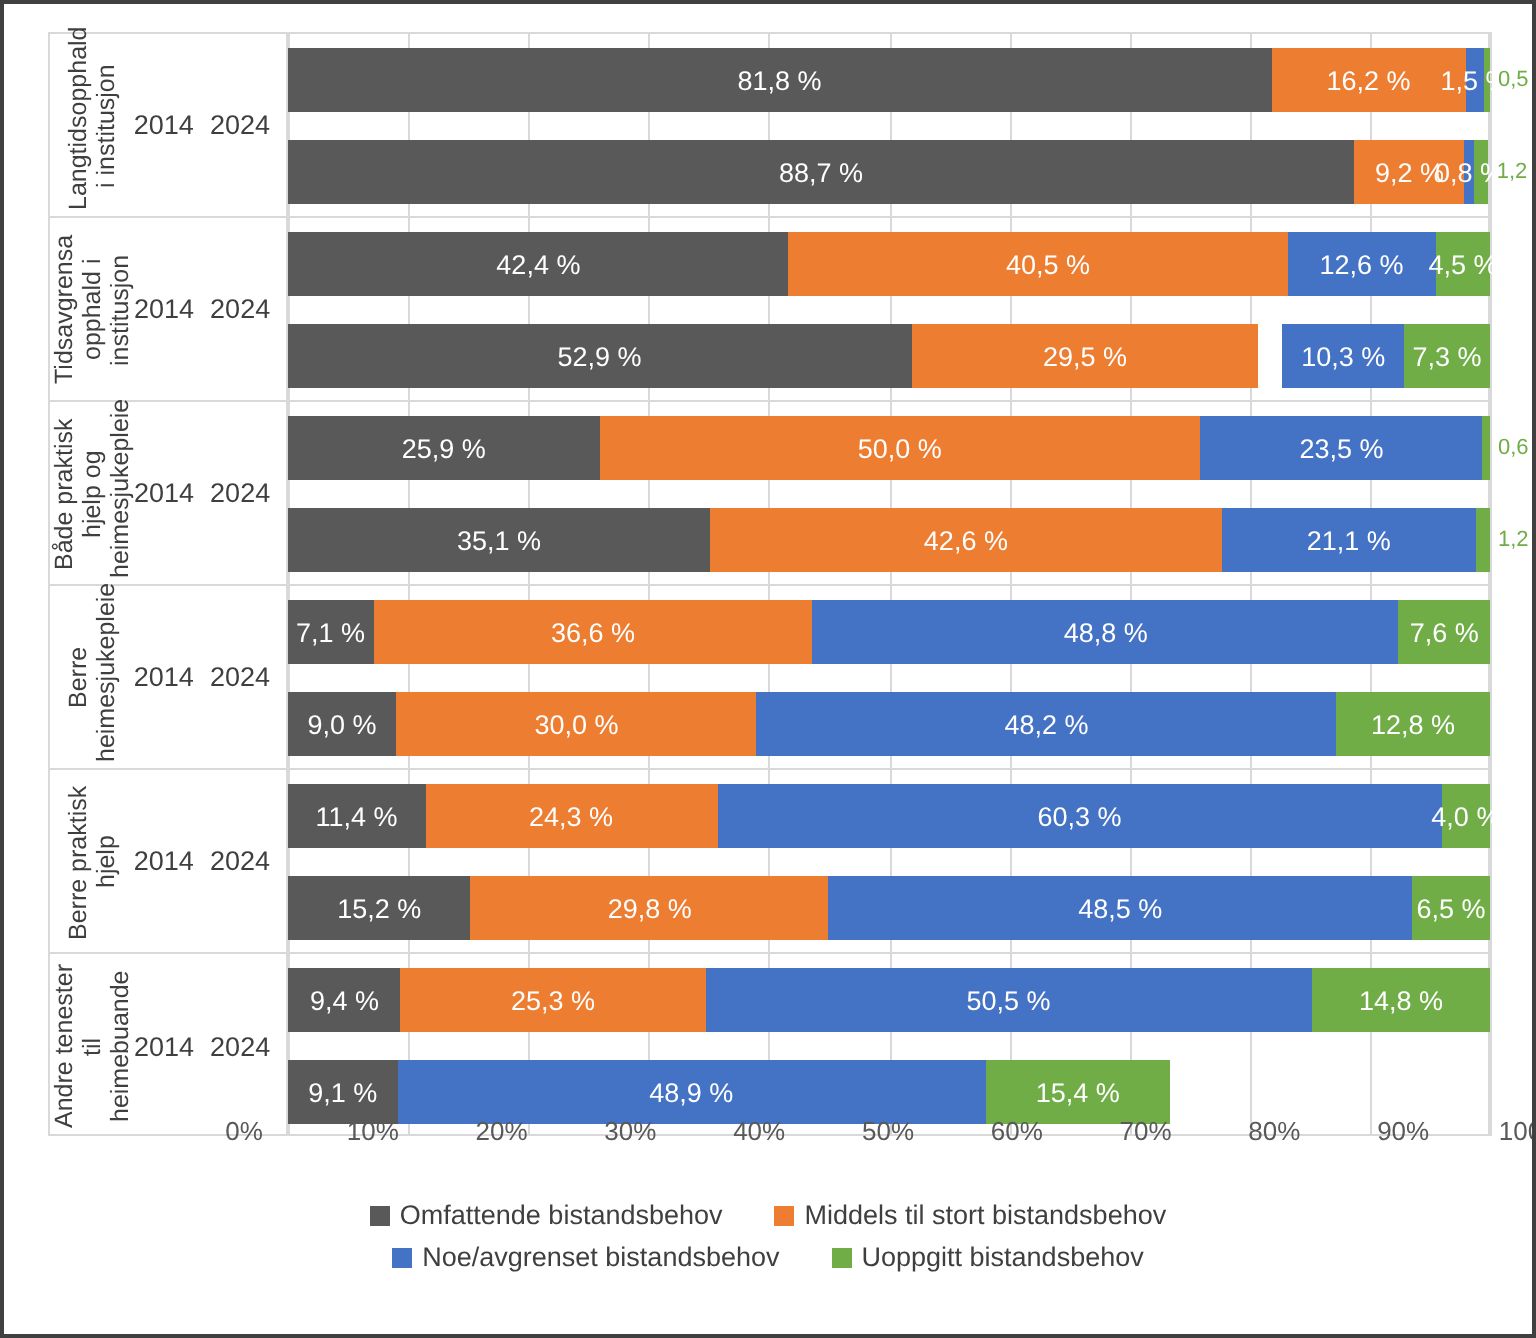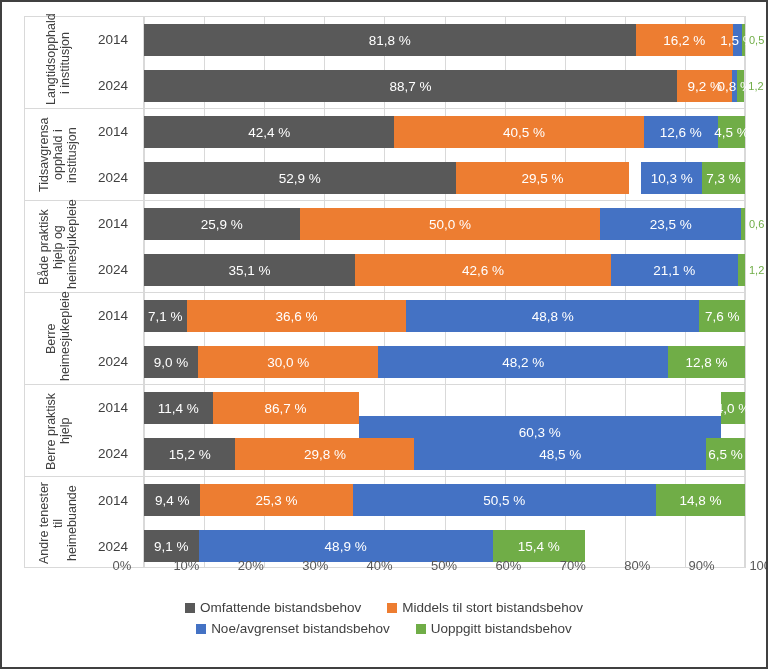--- a/index.html
+++ b/index.html
@@ -60,22 +60,21 @@
     writing-mode: vertical-rl;
     transform: rotate(180deg);
     white-space: normal;
     display: block;
     max-height: 84px;
     text-align: center;
   }
   .cat-years {
     flex: 1;
     display: flex;
-    flex-direction: column;
-    align-items: center;
+    flex-direction: row;
   }
   .cat-year {
     flex: 1;
     display: flex;
     align-items: center;
     justify-content: flex-end;
     padding-right: 8px;
     font-size: 13.5px;
     color: #3f3f3f;
     box-sizing: border-box;
@@ -421,23 +420,23 @@
               </div>
             </div>
           </div>
           <div class="bar-group" style="height: 92px;">
             <div class="bar-row" style="height: 46px;">
               <div class="bar-track">
                 <div class="seg seg-s0" style="width: 11.4%;">
                   <span class="seg-label">11,4 %</span>
                 </div>
                 <div class="seg seg-s1" style="width: 24.3%;">
-                  <span class="seg-label">86,7 %</span>
-                </div>
-                <div class="seg seg-s2" style="width: 60.3%; margin-top: 24px;">
+                  <span class="seg-label">24,3 %</span>
+                </div>
+                <div class="seg seg-s2" style="width: 60.3%;">
                   <span class="seg-label">60,3 %</span>
                 </div>
                 <div class="seg seg-s3" style="width: 4%;">
                   <span class="seg-label">4,0 %</span>
                 </div>
               </div>
             </div>
             <div class="bar-row" style="height: 46px;">
               <div class="bar-track">
                 <div class="seg seg-s0" style="width: 15.2%;">

